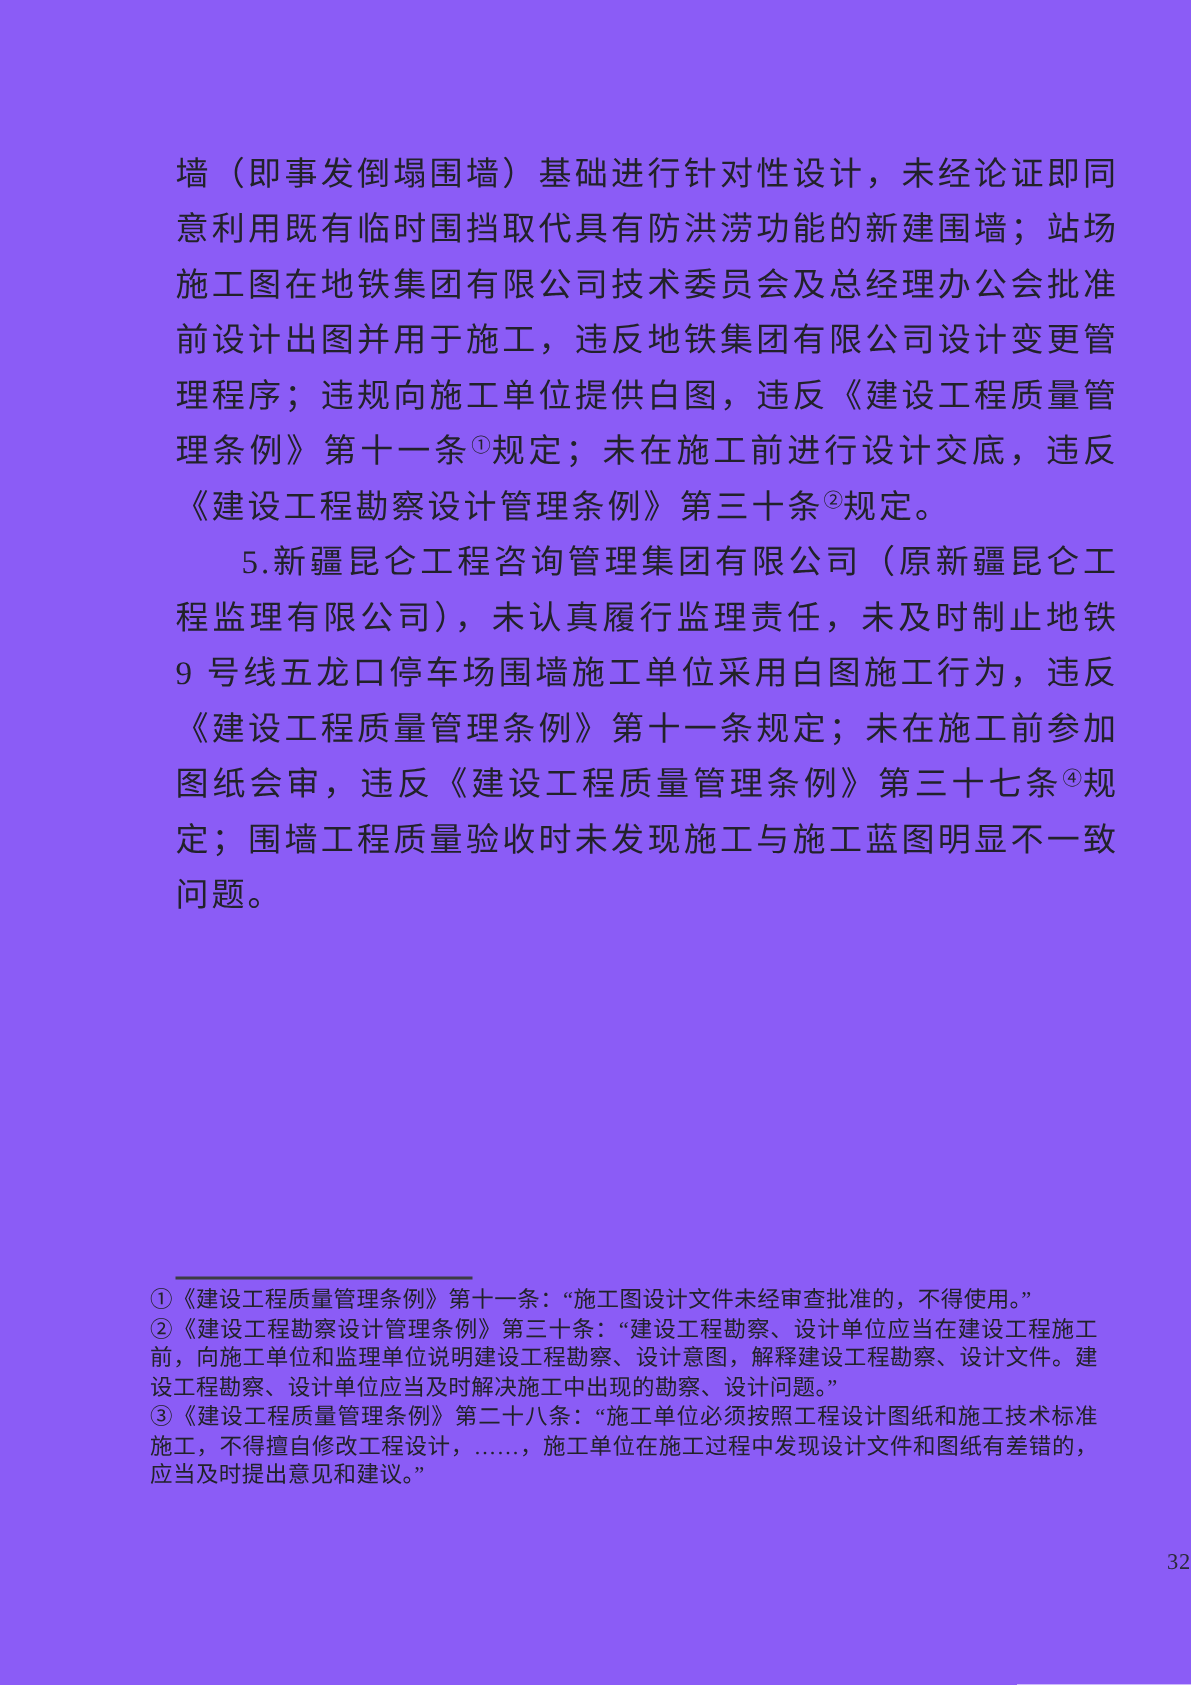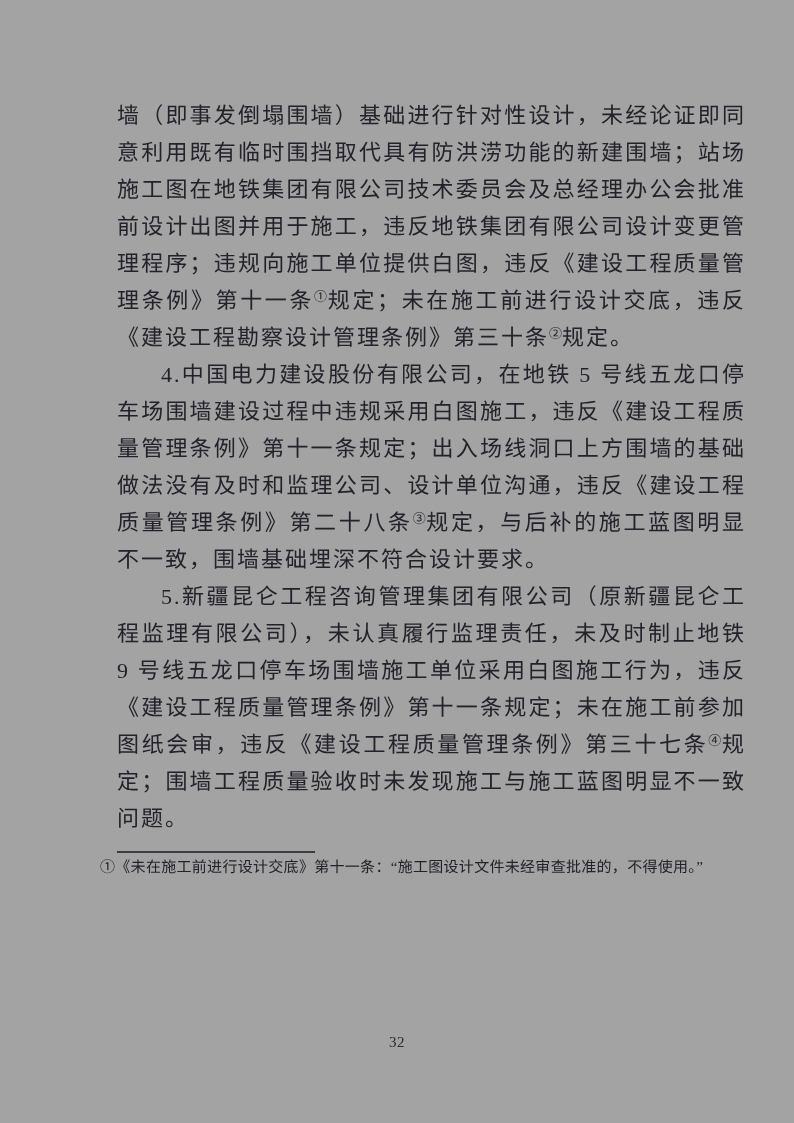--- a/index.html
+++ b/index.html
@@ -4,21 +4,21 @@
 <style>
   html, body {
     margin: 0;
     padding: 0;
     background: #ffffff;
   }
   .page {
     position: relative;
     width: 794px;
     height: 1123px;
-    background: #a3a3a3;
+    background: #8b5cf6;
     overflow: hidden;
     font-family: "Liberation Serif", "DejaVu Serif", serif;
     color: #22222a;
   }
   .body-text {
     position: absolute;
     left: 117px;
     top: 97px;
     width: 629px;
     font-size: 22px;
@@ -61,42 +61,43 @@
   }
   .footnote {
     margin: 0;
     padding: 0;
   }
   .page-number {
     position: absolute;
     left: 0;
     top: 1034px;
     width: 794px;
-    text-align: center;
+    text-align: right;
     font-size: 15px;
     letter-spacing: 0.5px;
     color: #2a2a38;
   }
 </style>
 </head>
 <body>
 
 <div class="page">
 
   <main class="body-text">
 
     <p class="para"><span>墙（即事发倒塌围墙）基础进行针对性设计，未经论证即同意利用既有临时围挡取代具有防洪涝功能的新建围墙；站场施工图在地铁集团有限公司技术委员会及总经理办公会批准前设计出图并用于施工，违反地铁集团有限公司设计变更管理程序；违规向施工单位提供白图，违反《建设工程质量管理条例》第十一条</span><sup class="fnref">①</sup><span>规定；未在施工前进行设计交底，违反《建设工程勘察设计管理条例》第三十条</span><sup class="fnref">②</sup><span>规定。</span></p>
 
-    <p class="para indent"><span>4.中国电力建设股份有限公司，在地铁 5 号线五龙口停车场围墙建设过程中违规采用白图施工，违反《建设工程质量管理条例》第十一条规定；出入场线洞口上方围墙的基础做法没有及时和监理公司、设计单位沟通，违反《建设工程质量管理条例》第二十八条</span><sup class="fnref">③</sup><span>规定，与后补的施工蓝图明显不一致，围墙基础埋深不符合设计要求。</span></p>
 
     <p class="para indent"><span>5.新疆昆仑工程咨询管理集团有限公司（原新疆昆仑工程监理有限公司），未认真履行监理责任，未及时制止地铁 9 号线五龙口停车场围墙施工单位采用白图施工行为，违反《建设工程质量管理条例》第十一条规定；未在施工前参加图纸会审，违反《建设工程质量管理条例》第三十七条</span><sup class="fnref">④</sup><span>规定；围墙工程质量验收时未发现施工与施工蓝图明显不一致问题。</span></p>
 
   </main>
 
   <div class="fn-sep"></div>
 
   <section class="footnotes">
-    <p class="footnote">①《未在施工前进行设计交底》第十一条：“施工图设计文件未经审查批准的，不得使用。”</p>
+    <p class="footnote">①《建设工程质量管理条例》第十一条：“施工图设计文件未经审查批准的，不得使用。”</p>
+    <p class="footnote">②《建设工程勘察设计管理条例》第三十条：“建设工程勘察、设计单位应当在建设工程施工前，向施工单位和监理单位说明建设工程勘察、设计意图，解释建设工程勘察、设计文件。建设工程勘察、设计单位应当及时解决施工中出现的勘察、设计问题。”</p>
+    <p class="footnote">③《建设工程质量管理条例》第二十八条：“施工单位必须按照工程设计图纸和施工技术标准施工，不得擅自修改工程设计，……，施工单位在施工过程中发现设计文件和图纸有差错的，应当及时提出意见和建议。”</p>
   </section>
 
   <footer class="page-number">32</footer>
 
 </div>
 
 </body></html>

